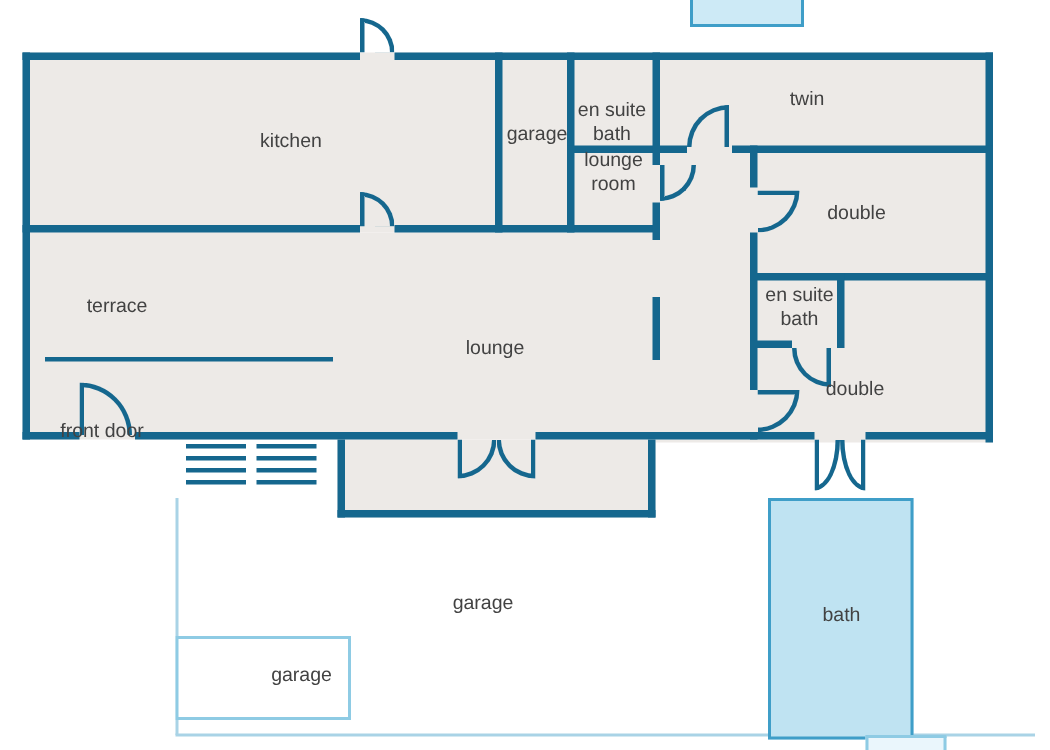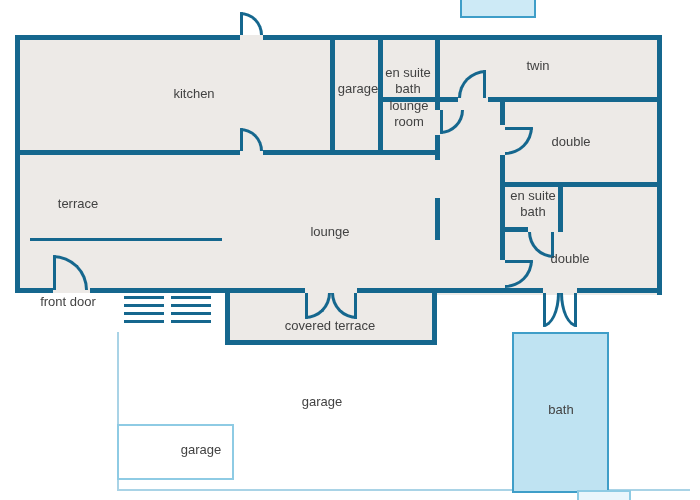--- a/index.html
+++ b/index.html
@@ -107,19 +107,18 @@
 bath</div>
   <div class="label" style="left:538px;top:66px;">twin</div>
   <div class="label" style="left:409px;top:114px;">lounge
 room</div>
   <div class="label" style="left:571px;top:142px;">double</div>
   <div class="label" style="left:78px;top:204px;">terrace</div>
   <div class="label" style="left:330px;top:232px;">lounge</div>
   <div class="label" style="left:533px;top:204px;">en suite
 bath</div>
   <div class="label" style="left:570px;top:259px;">double</div>
-  <div class="label" style="left:68px;top:302px;text-align:right;">front door</div>
-  <div class="label" style="left:330px;top:326px;">covered terrace</div>
+  <div class="label" style="left:68px;top:287px;text-align:right;">front door</div>
   <div class="label" style="left:322px;top:402px;">garage</div>
   <div class="label" style="left:173px;top:450px;margin-left:28px;">garage</div>
   <div class="label" style="left:561px;top:410px;">bath</div>
 
 </div>
 
 </body></html>

